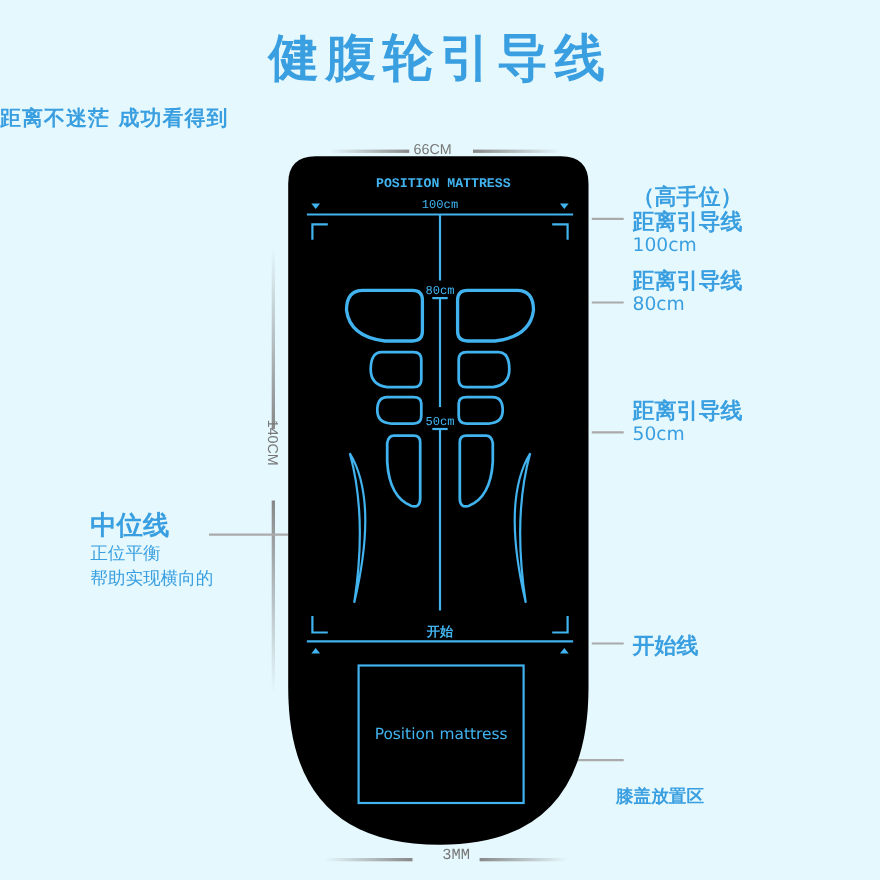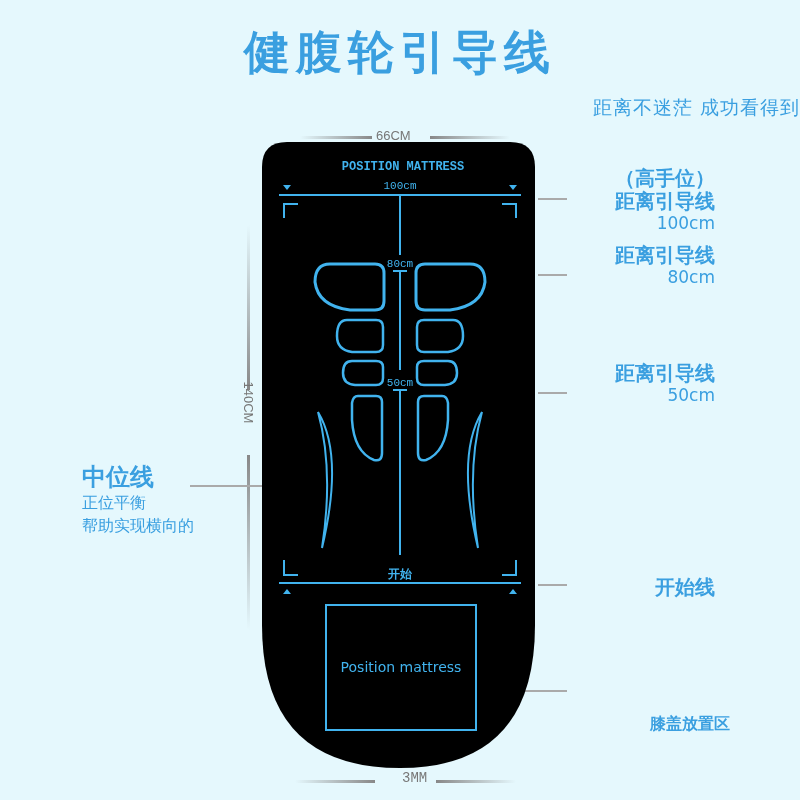--- a/index.html
+++ b/index.html
@@ -9,25 +9,25 @@
     position: relative;
     font-family: "DejaVu Sans", "Liberation Sans", sans-serif;
   }
   .title {
     position: absolute; left: 0; width: 800px; top: 22px;
     text-align: center; font-size: 46px; font-weight: bold;
     color: #3a9fe0; letter-spacing: 6px;
   }
   .subtitle {
     position: absolute; left: 0; width: 800px; top: 95px;
-    text-align: right; font-size: 19px; font-weight: normal;
+    text-align: left; font-size: 19px; font-weight: bold;
     color: #3a9fe0; letter-spacing: 1px;
   }
   .ann {
-    position: absolute; color: #3a9fe0; text-align: right; font-weight: bold;
+    position: absolute; color: #3a9fe0; text-align: left; font-weight: bold;
   }
   .ann .l1, .ann .l2 { font-size: 20px; line-height: 23px; display: block; }
   .ann .l3 { font-size: 17px; line-height: 20px; display: block; font-weight: normal; }
   .ann-right-1 { left: 575px; top: 167px; width: 140px; }
   .ann-right-2 { left: 575px; top: 244px; width: 140px; }
   .ann-right-3 { left: 575px; top: 362px; width: 140px; }
   .ann-start { left: 575px; top: 574px; width: 140px; font-size: 20px; }
   .ann-knee { left: 560px; top: 714px; width: 170px; font-size: 16px; }
   .ann-left { position: absolute; left: 82px; top: 463px; color: #3a9fe0; }
   .ann-left .h { font-size: 24px; font-weight: bold; display: block; line-height: 28px; }

